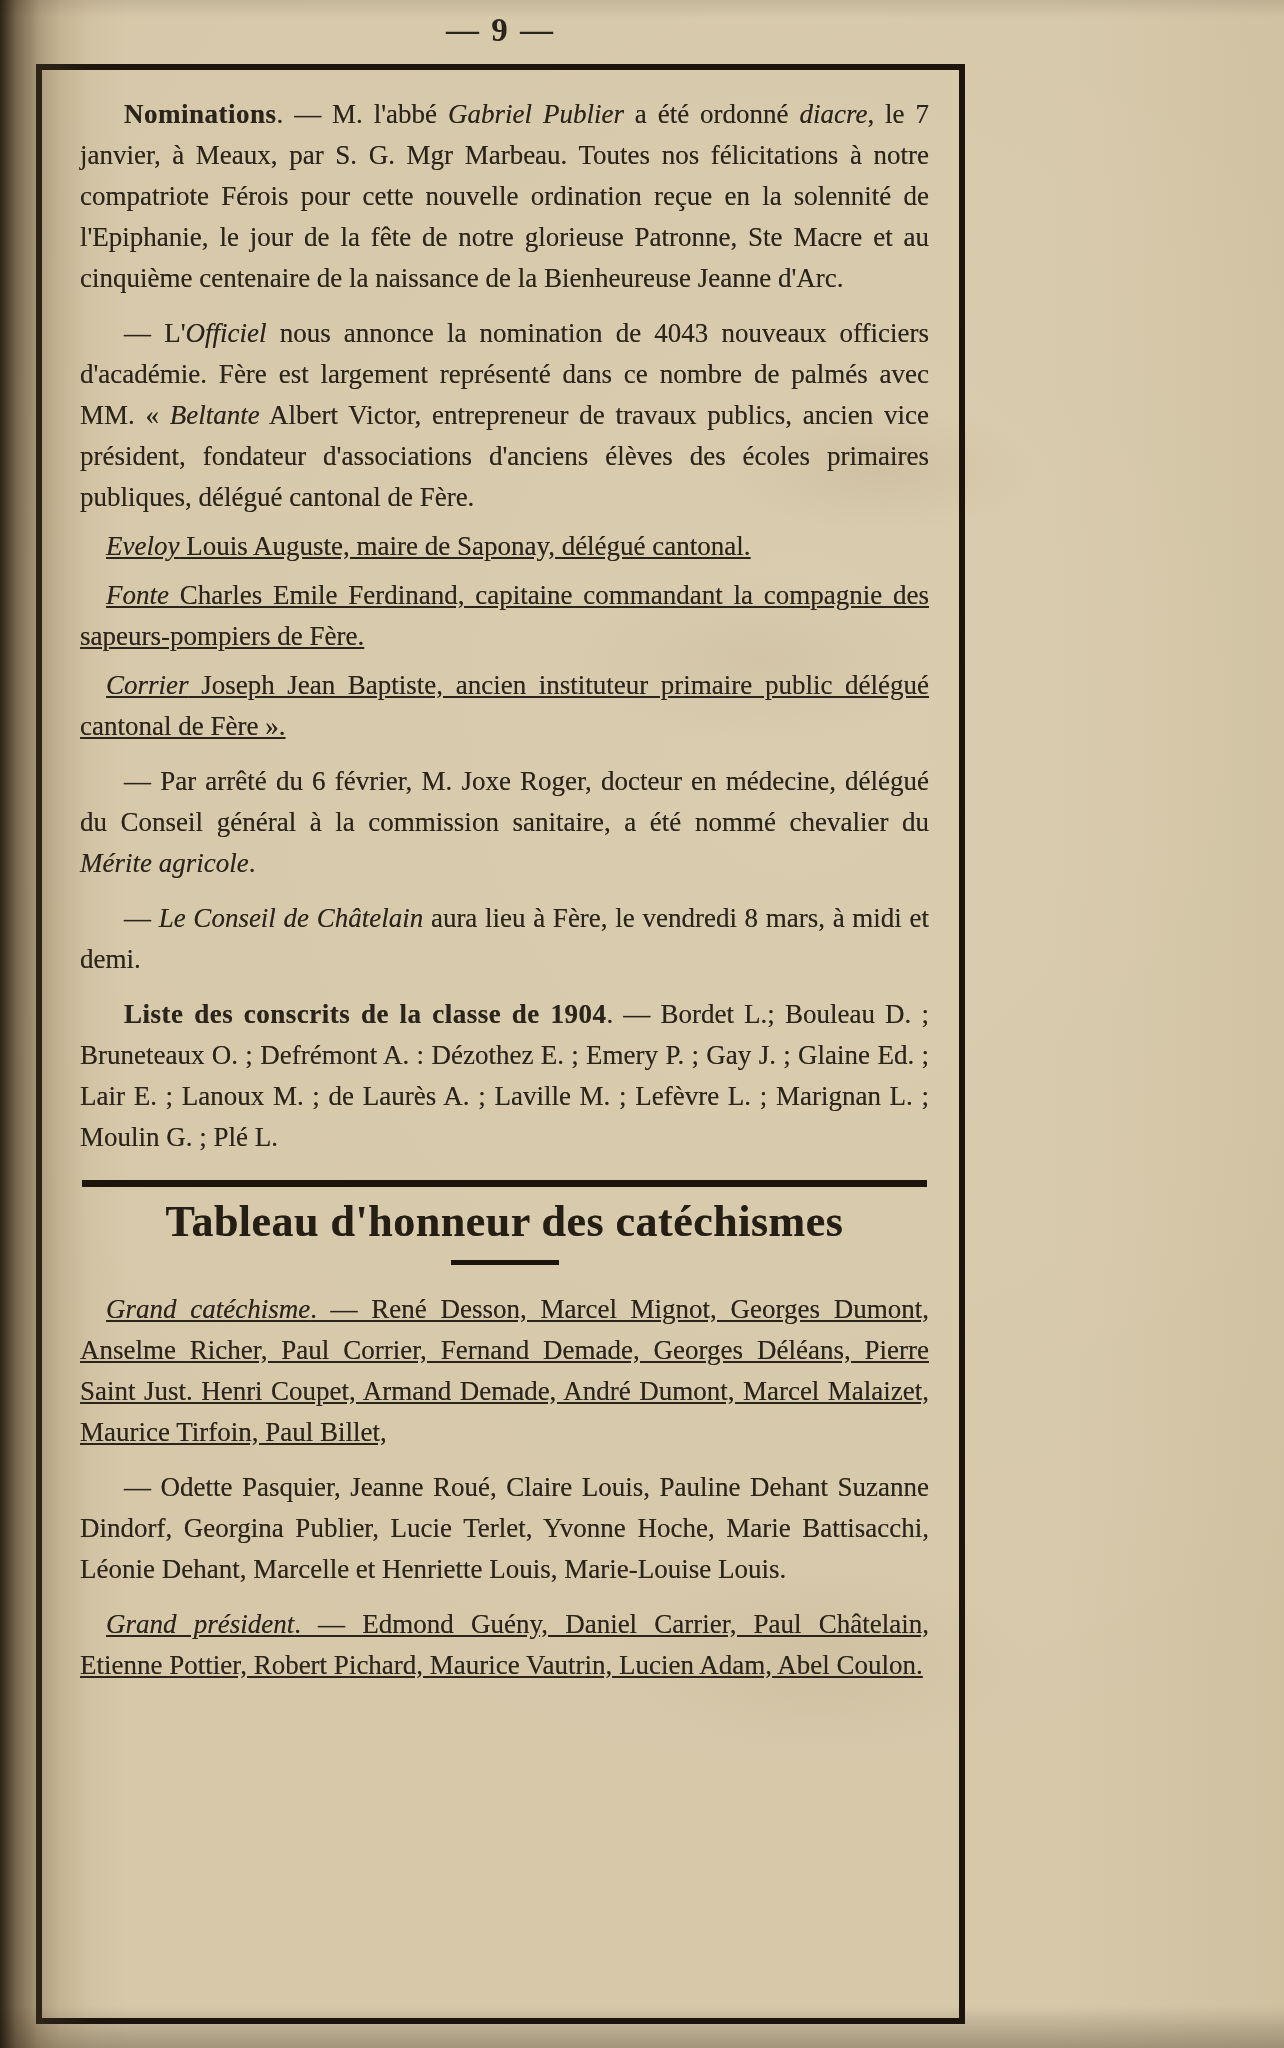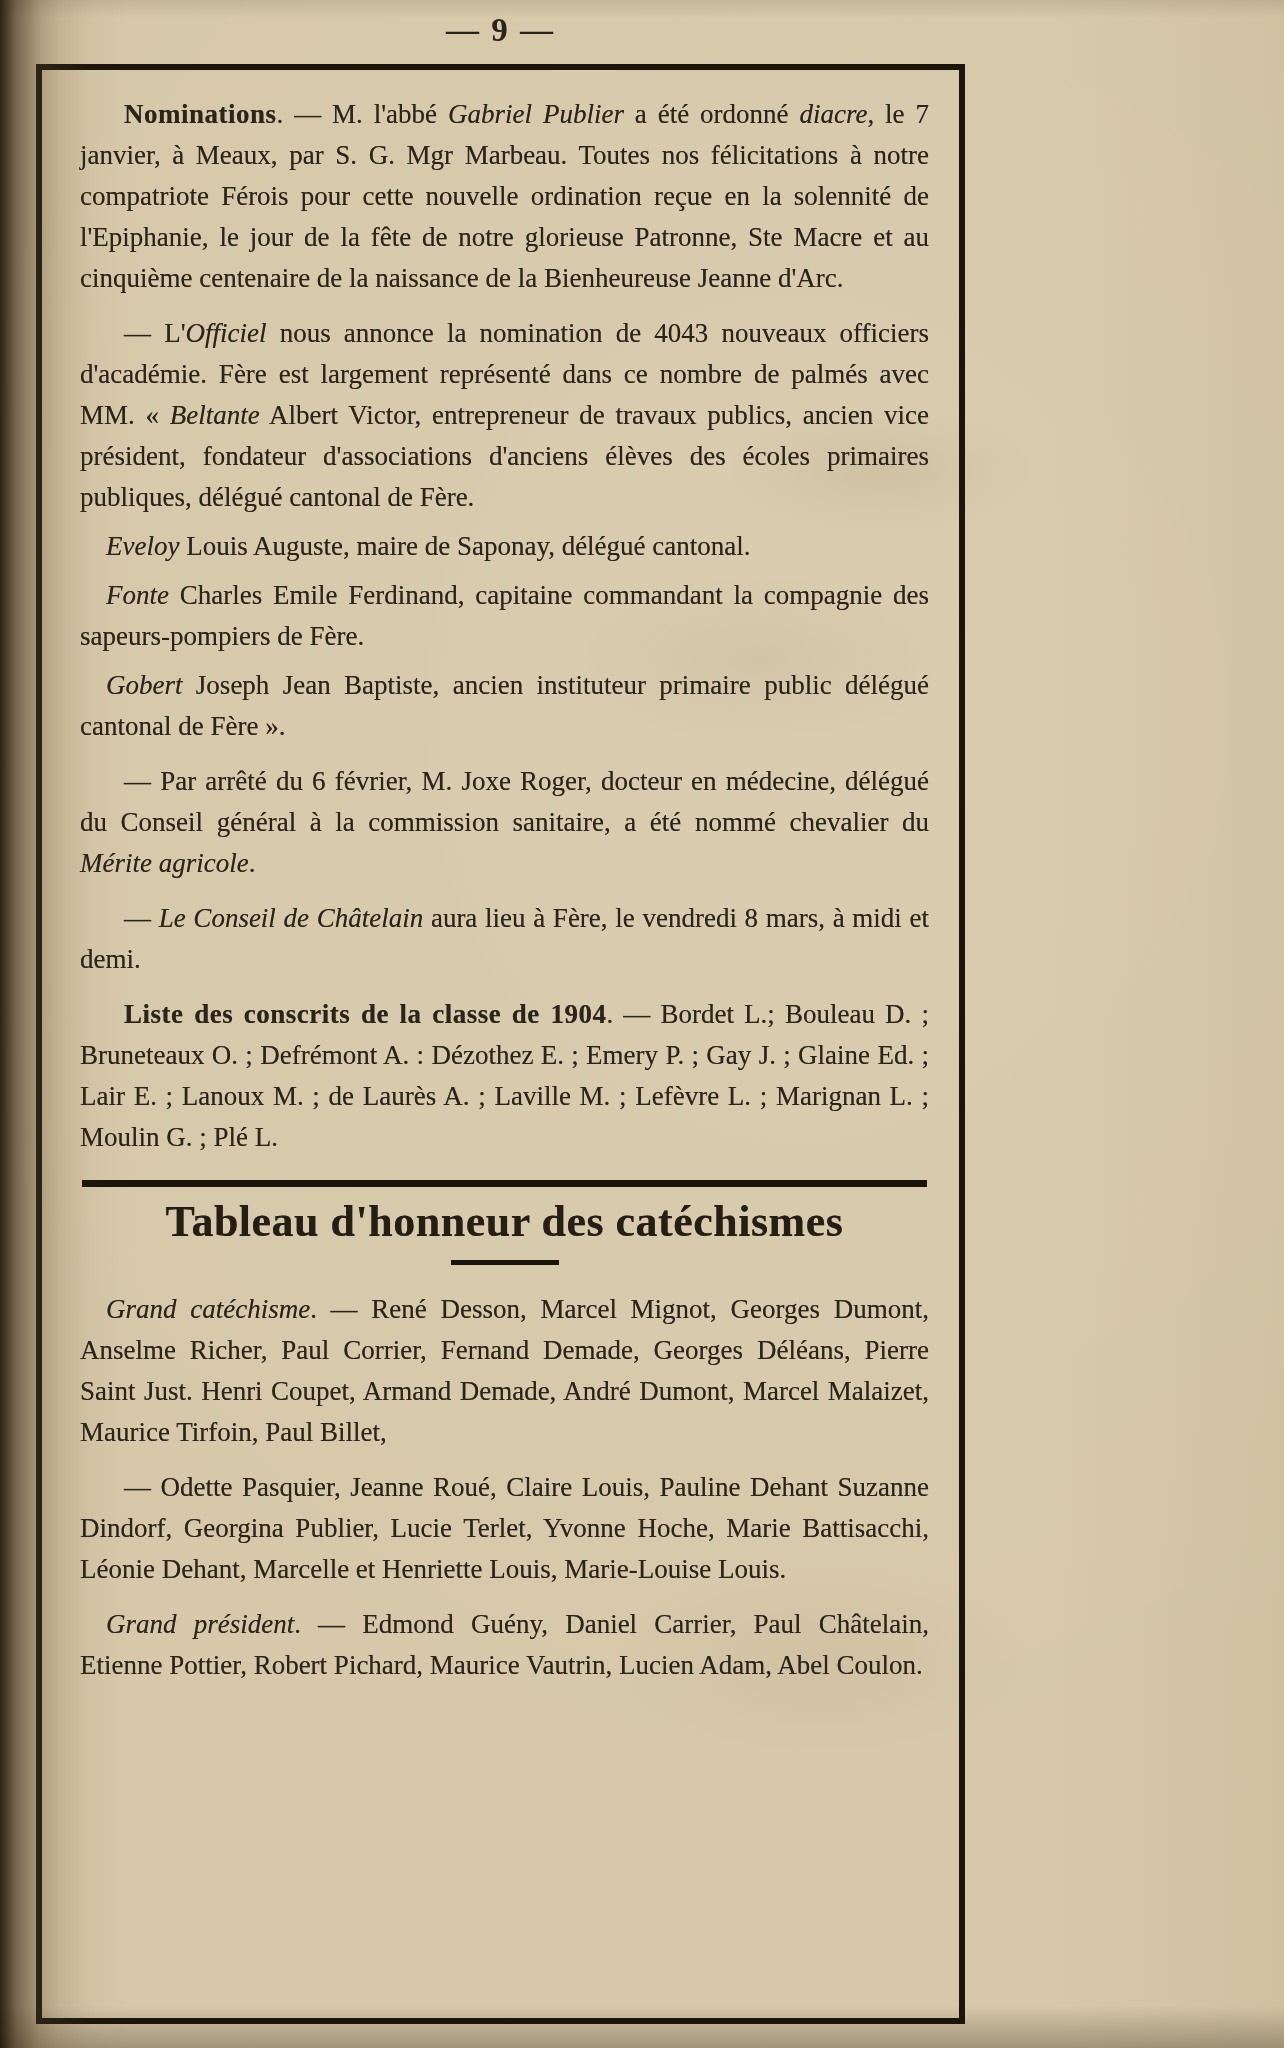--- a/index.html
+++ b/index.html
@@ -56,21 +56,21 @@
   }
   .para {
     margin: 0 0 8px 0;
     font-size: 27px;
     line-height: 41px;
     text-align: justify;
     hyphens: auto;
     text-shadow: 0 0 0.5px rgba(43,36,27,0.55);
   }
   .para.ind-lg { text-indent: 44px; }
-  .para.ind-sm { text-indent: 26px; }
+  .para.ind-sm { text-indent: 26px; text-decoration: underline; }
   .para.gap { margin-top: 14px; }
   .b { font-weight: bold; letter-spacing: 0.5px; }
   .i { font-style: italic; }
   .rule-divider {
     height: 7px;
     background: #1b150d;
     margin: 22px 2px 10px 2px;
   }
   .section-title {
     margin: 8px 0 12px 0;
@@ -97,21 +97,21 @@
 
   <div class="page-number">— 9 —</div>
 
   <div class="frame">
 
     <div id="article-body">
         <p class="para ind-lg"><span class="b ">Nominations</span><span class="">. — M. l'abbé </span><span class="i">Gabriel Publier</span><span class=""> a été ordonné </span><span class="i">diacre</span><span class="">, le 7 janvier, à Meaux, par S. G. Mgr Marbeau. Toutes nos félicitations à notre compatriote Férois pour cette nouvelle ordination reçue en la solennité de l'Epiphanie, le jour de la fête de notre glorieuse Patronne, Ste Macre et au cinquième centenaire de la naissance de la Bienheureuse Jeanne d'Arc.</span></p>
         <p class="para ind-lg gap"><span class="">— L'</span><span class="i">Officiel</span><span class=""> nous annonce la nomination de 4043 nouveaux officiers d'académie. Fère est largement représenté dans ce nombre de palmés avec MM. « </span><span class="i">Beltante</span><span class=""> Albert Victor, entrepreneur de travaux publics, ancien vice président, fondateur d'associations d'anciens élèves des écoles primaires publiques, délégué cantonal de Fère.</span></p>
         <p class="para ind-sm"><span class="i">Eveloy</span><span class=""> Louis Auguste, maire de Saponay, délégué cantonal.</span></p>
         <p class="para ind-sm"><span class="i">Fonte</span><span class=""> Charles Emile Ferdinand, capitaine commandant la compagnie des sapeurs-pompiers de Fère.</span></p>
-        <p class="para ind-sm"><span class="i">Gobert</span><span class=""> Joseph Jean Baptiste, ancien instituteur primaire public délégué cantonal de Fère ».</span></p>
+        <p class="para ind-sm"><span class="i">Corrier</span><span class=""> Joseph Jean Baptiste, ancien instituteur primaire public délégué cantonal de Fère ».</span></p>
         <p class="para ind-lg gap"><span class="">— Par arrêté du 6 février, M. Joxe Roger, docteur en médecine, délégué du Conseil général à la commission sanitaire, a été nommé chevalier du </span><span class="i">Mérite agricole</span><span class="">.</span></p>
         <p class="para ind-lg gap"><span class="">— </span><span class="i">Le Conseil de Châtelain</span><span class=""> aura lieu à Fère, le vendredi 8 mars, à midi et demi.</span></p>
         <p class="para ind-lg gap"><span class="b ">Liste des conscrits de la classe de 1904</span><span class="">. — Bordet L.; Bouleau D. ; Bruneteaux O. ; Defrémont A. : Dézothez E. ; Emery P. ; Gay J. ; Glaine Ed. ; Lair E. ; Lanoux M. ; de Laurès A. ; Laville M. ; Lefèvre L. ; Marignan L. ; Moulin G. ; Plé L.</span></p>
       </div>
 
     <div class="rule-divider"></div>
 
     <h1 class="section-title">Tableau d'honneur des catéchismes</h1>
 
     <div class="title-underline"></div>

